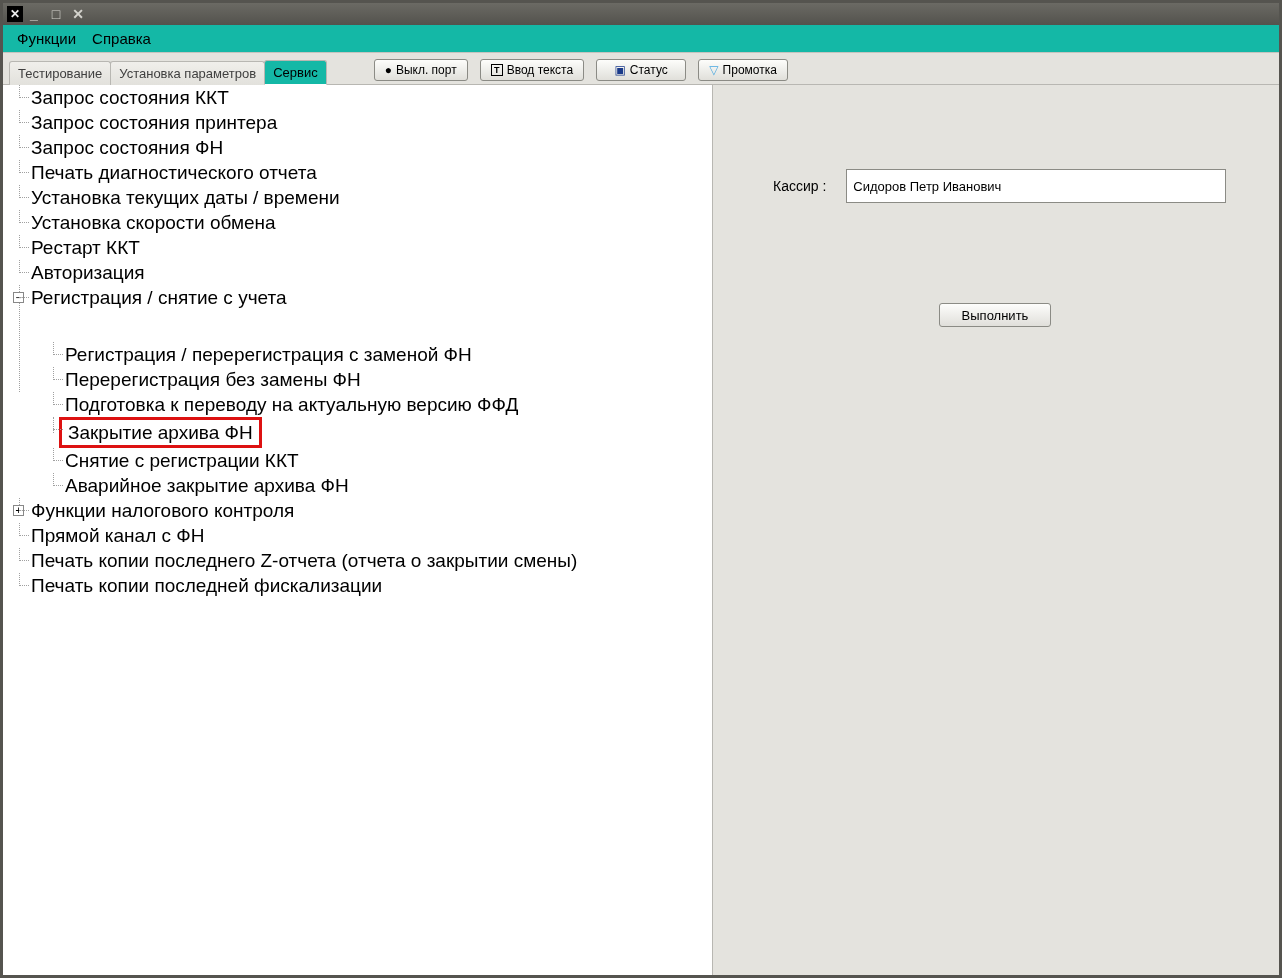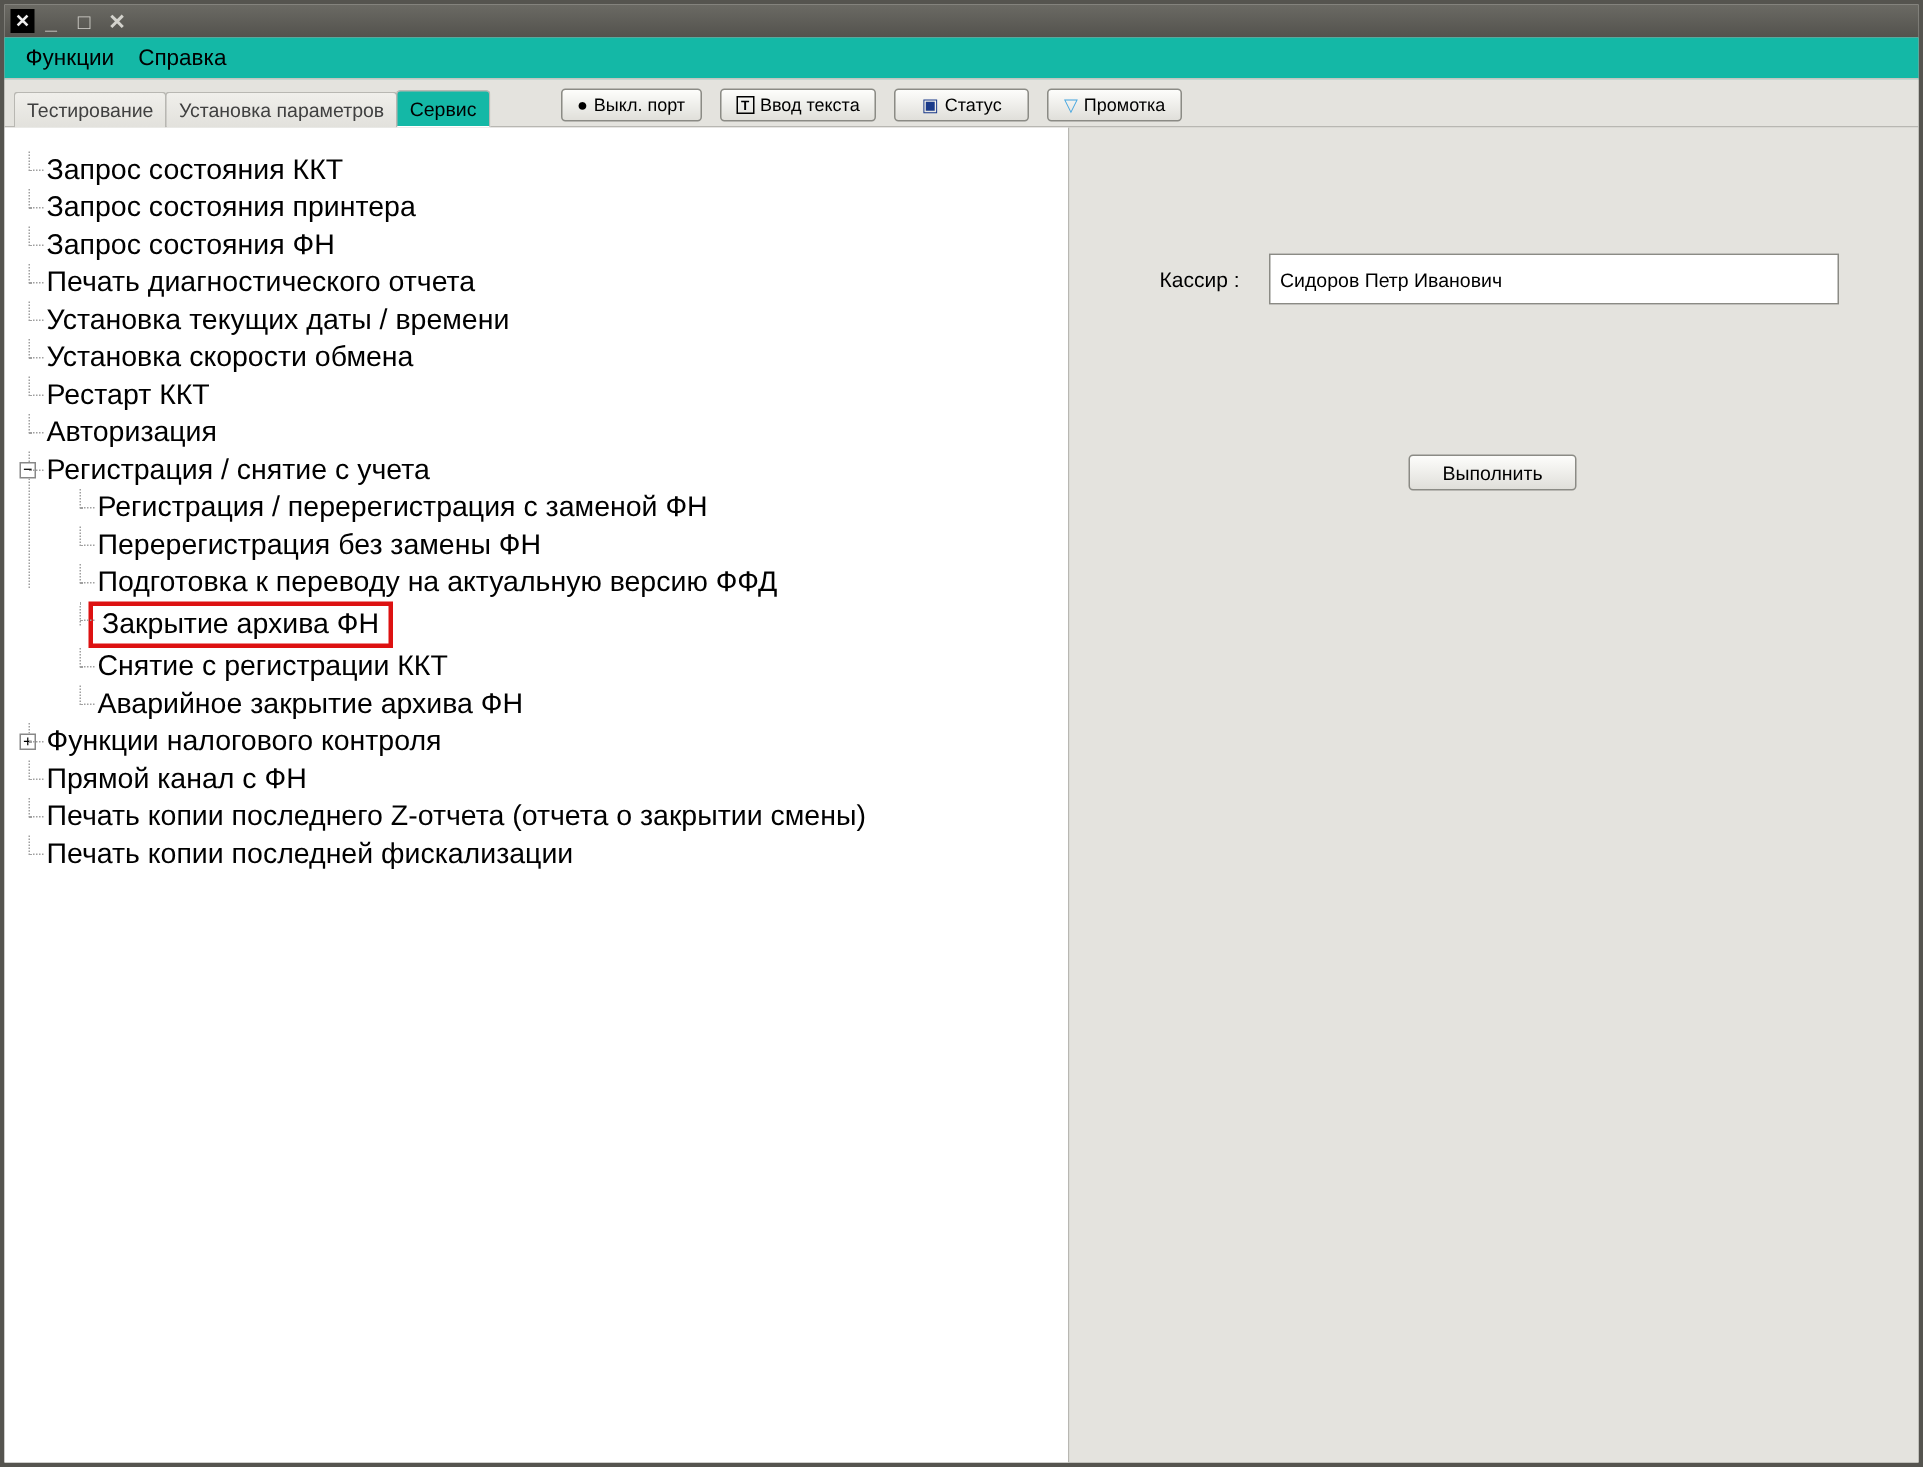--- a/index.html
+++ b/index.html
@@ -125,21 +125,21 @@
     position:absolute;
     top:82px;
     left:0; right:0; bottom:0;
     display:flex;
   }
   .tree-panel {
     width:710px;
     background:#fff;
     border-right:1px solid #b8b7b2;
     overflow:auto;
-    padding: 16px 2px 4px 10px;
+    padding: 0 2px 4px 10px;
   }
   .tree ul { list-style:none; margin:0; padding:0; }
   .tree li {
     position:relative;
     padding-left:18px;
     font-size:19px;
     line-height:25px;
     white-space:nowrap;
     cursor:pointer;
     color:#000;
@@ -263,21 +263,21 @@
       <div class="tree">
         <ul id="tree-root">
             <li><span class="label">Запрос состояния ККТ</span></li>
             <li><span class="label">Запрос состояния принтера</span></li>
             <li><span class="label">Запрос состояния ФН</span></li>
             <li><span class="label">Печать диагностического отчета</span></li>
             <li><span class="label">Установка текущих даты / времени</span></li>
             <li><span class="label">Установка скорости обмена</span></li>
             <li><span class="label">Рестарт ККТ</span></li>
             <li><span class="label">Авторизация</span></li>
-            <li class="has-children"><span class="toggle">−</span><span class="label">Регистрация / снятие с учета</span><ul style="padding-left: 16px;">
+            <li class="has-children"><span class="toggle">−</span><span class="label">Регистрация / снятие с учета</span><ul style="padding-left: 16px; margin-top: 32px;">
                 <li><span class="label">Регистрация / перерегистрация с заменой ФН</span></li>
                 <li><span class="label">Перерегистрация без замены ФН</span></li>
                 <li><span class="label">Подготовка к переводу на актуальную версию ФФД</span></li>
                 <li><span class="label highlighted-red">Закрытие архива ФН</span></li>
                 <li><span class="label">Снятие с регистрации ККТ</span></li>
                 <li><span class="label">Аварийное закрытие архива ФН</span></li>
               </ul></li>
             <li class="has-children"><span class="toggle">+</span><span class="label">Функции налогового контроля</span></li>
             <li><span class="label">Прямой канал с ФН</span></li>
             <li><span class="label">Печать копии последнего Z-отчета (отчета о закрытии смены)</span></li>

